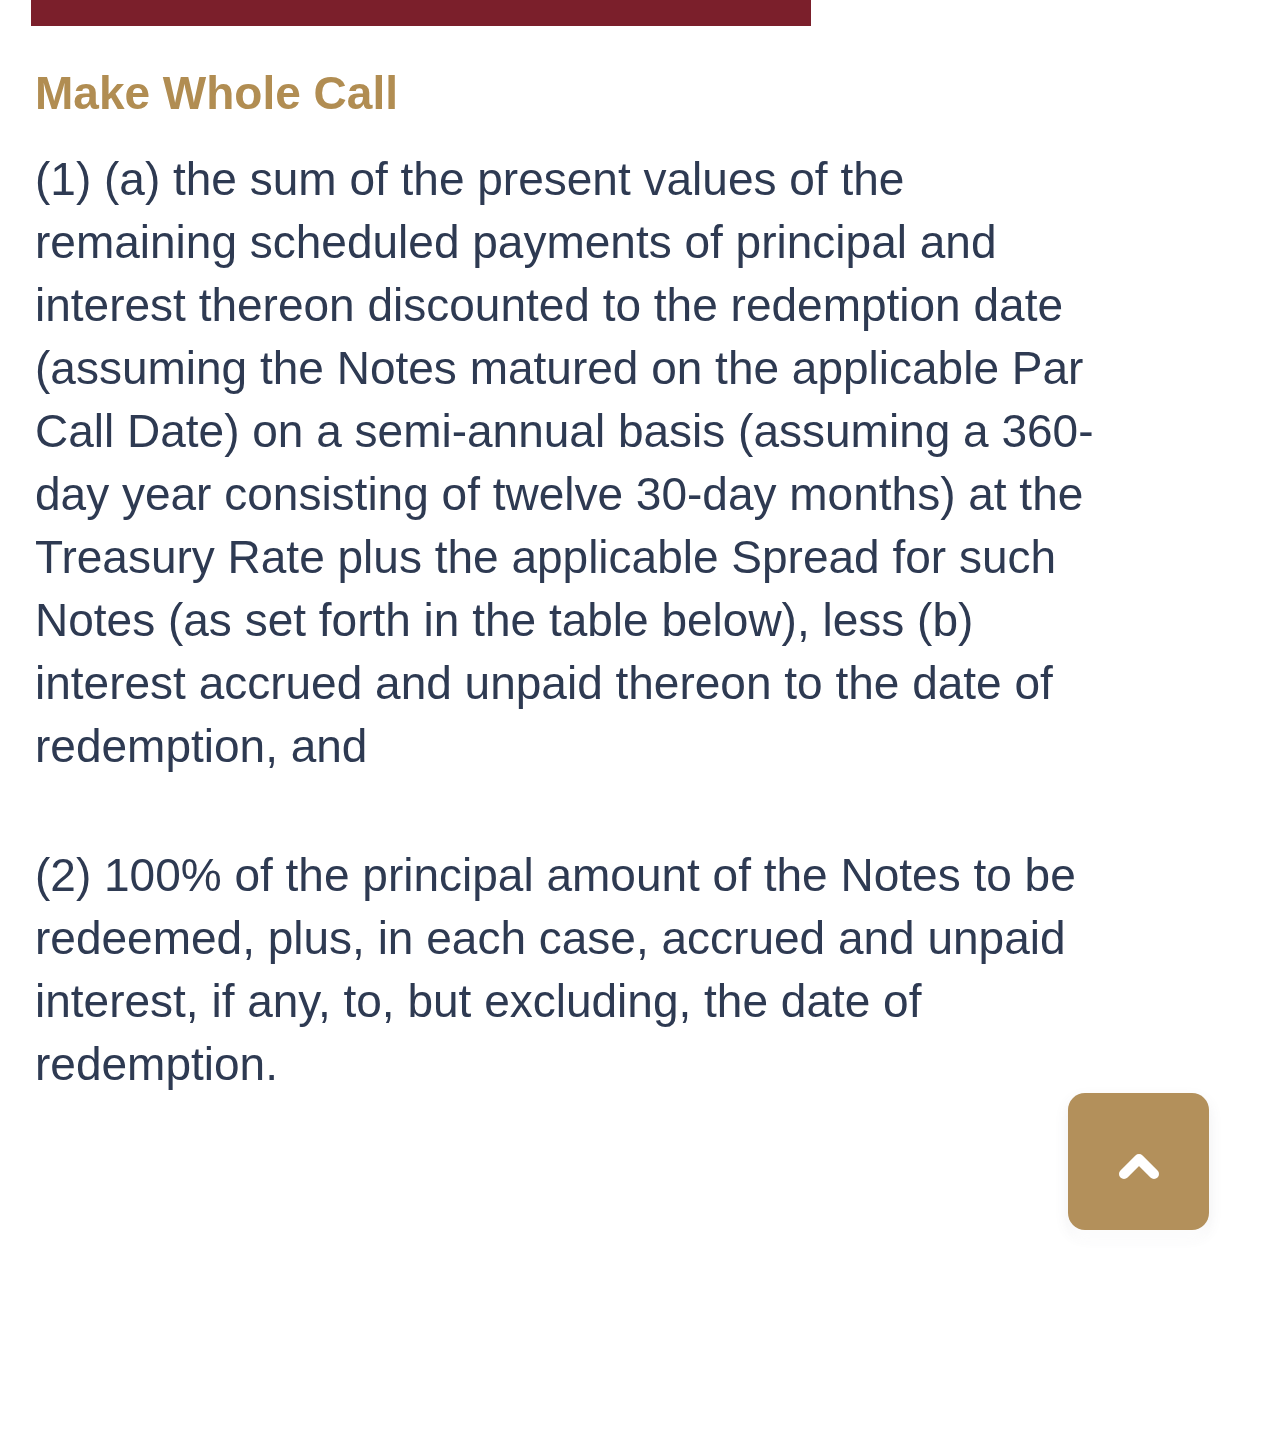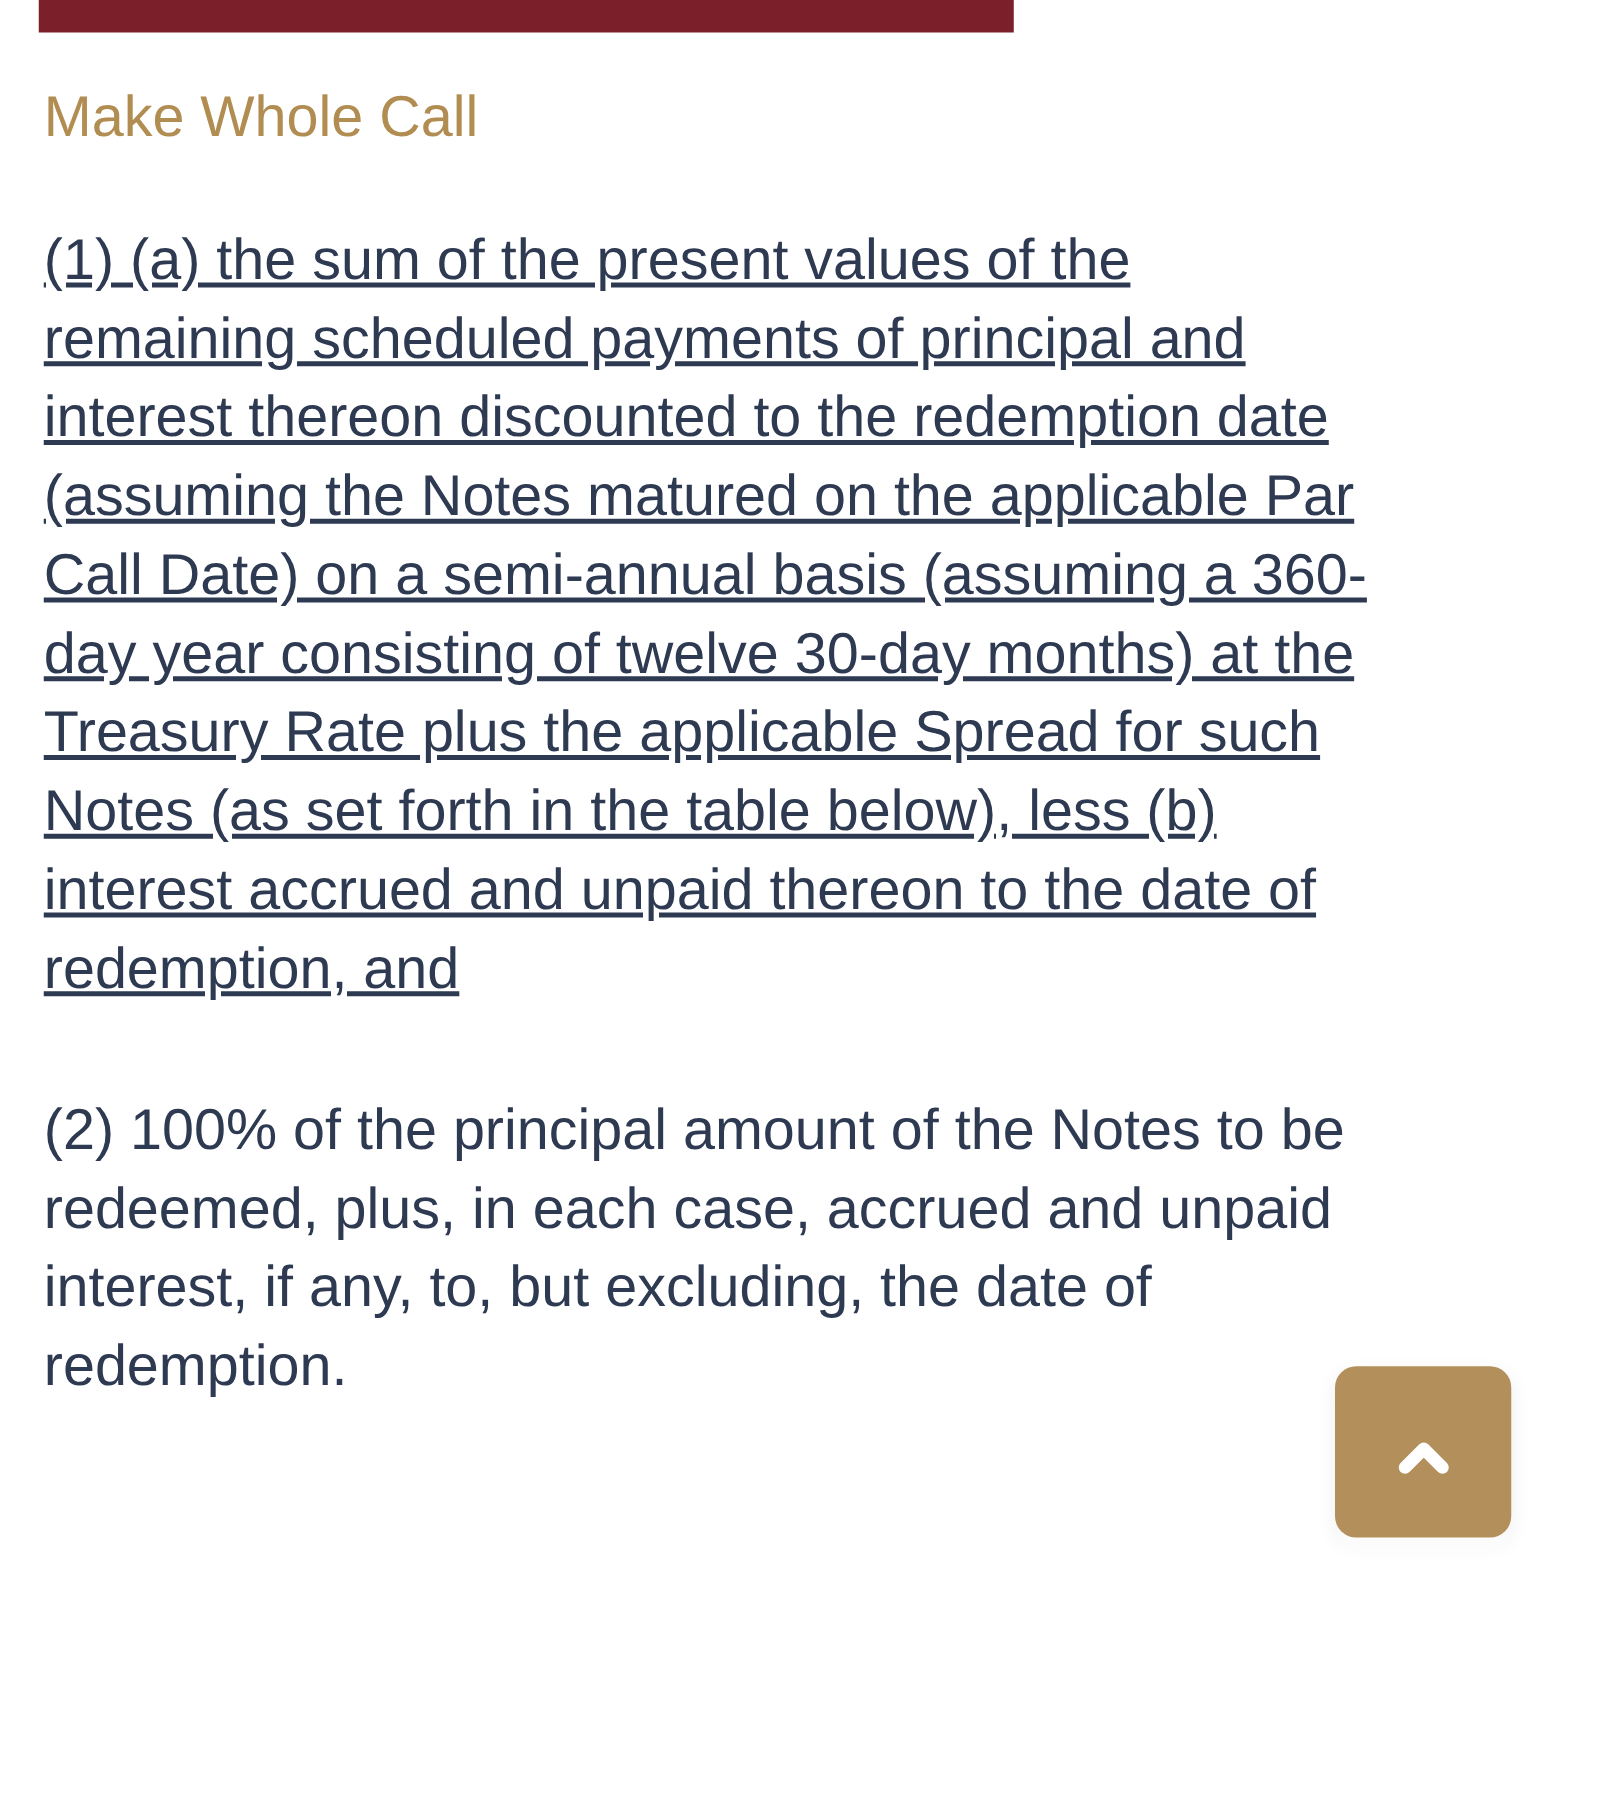--- a/index.html
+++ b/index.html
@@ -30,33 +30,33 @@
 
   main.content {
     position: relative;
     padding: 0 35px;
   }
 
   h1.page-title {
     margin-top: 70px;
     font-size: 46px;
     line-height: 46px;
-    font-weight: normal;
+    font-weight: bold;
     color: var(--accent-gold);
   }
 
   p.body-text {
     white-space: pre-line;
     font-size: 46px;
     line-height: 63px;
     color: var(--body-ink);
     letter-spacing: 0;
   }
   p.para-1 { margin-top: 24px; }
-  p.para-2 { margin-top: 60px; text-decoration: underline; }
+  p.para-2 { margin-top: 32px; }
   p.para-3 { margin-top: 66px; }
 
   button.scroll-top {
     position: absolute;
     left: 1068px;
     top: 1093px;
     width: 141px;
     height: 137px;
     border: none;
     border-radius: 17px;

